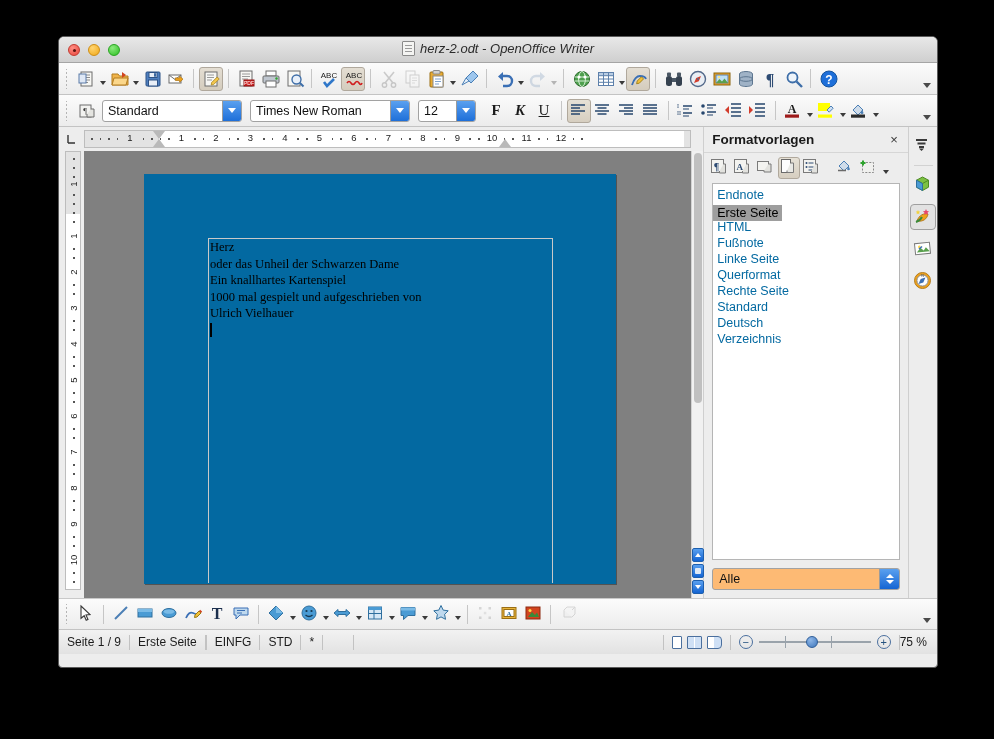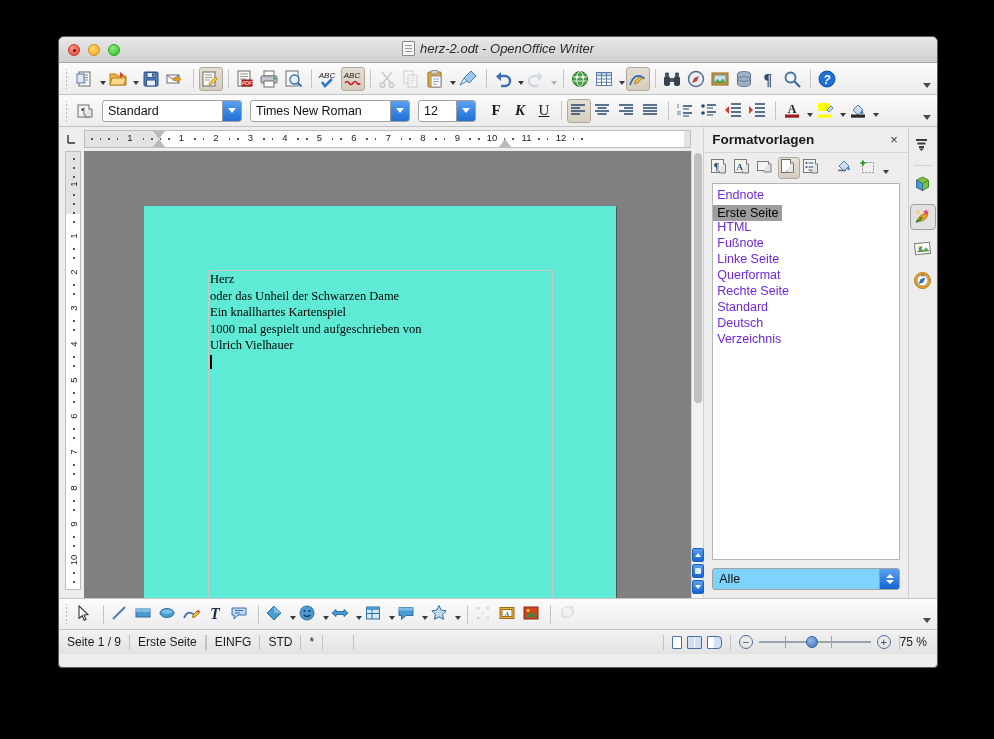--- a/index.html
+++ b/index.html
@@ -64,23 +64,23 @@
   .tb-main { height: 32px; }
   .tb-fmt  { height: 32px; }
   .grip {
     width: 7px; height: 20px; margin: 0 3px 0 1px;
     background-image: radial-gradient(#a9a9a9 1px, transparent 1px);
     background-size: 3px 4px; background-position: 1px 2px;
     background-repeat: repeat-y; opacity: .85;
   }
   .sep { width: 1px; height: 19px; background: #c6c6c6; margin: 0 5px; }
   .btn {
-    width: 24px; height: 24px; display: flex; align-items: center; justify-content: flex-start;
+    width: 24px; height: 24px; display: flex; align-items: center; justify-content: flex-end;
     border: 1px solid transparent; border-radius: 3px; position: relative;
-    font-size: 11px; color: #333; font-style: italic;
+    font-size: 11px; color: #333;
   }
   .btn.active { border-color: #b0a89c; background: linear-gradient(#e4ded3,#d4ccbd); }
   .btn.dis { opacity: .35; }
   .caret {
     width: 9px; height: 22px; display: flex; align-items: flex-end; justify-content: center;
     padding-bottom: 5px;
   }
   .caret i {
     width: 0; height: 0; border-left: 3px solid transparent; border-right: 3px solid transparent;
     border-top: 4px solid #3a3a3a; display: block;
@@ -177,21 +177,21 @@
   .vr-zone { position: absolute; left: 0; right: 0; background: #e3e3e3; }
   .vr-num {
     position: absolute; left: 50%; font-size: 9.5px; color: #1b1b1b;
     transform: translate(-50%, -50%) rotate(-90deg);
   }
   .vr-dot { position: absolute; left: 7px; width: 1.5px; height: 1.5px; background: #555; }
 
   .scroll-area { flex: 1; position: relative; background: #808080; overflow: hidden; }
   .page {
     position: absolute; left: 60px; top: 23px; width: 472px; height: 410px;
-    background: #5eead4; box-shadow: 1px 1px 0 rgba(0,0,0,.35); margin-top: 32px;
+    background: #0369a1; box-shadow: 1px 1px 0 rgba(0,0,0,.35);
   }
   .textframe {
     position: absolute; left: 64px; top: 64px; width: 345px; height: 345px;
     border: 1px solid #c9c9c9; border-bottom: none;
   }
   .doc-text {
     position: absolute; left: 66px; top: 65px; width: 340px;
     font-family: "Liberation Serif", serif; font-size: 12.5px; color: #000;
     line-height: 16.5px;
   }
@@ -239,28 +239,28 @@
   .sbtn {
     width: 22px; height: 22px; border: 1px solid transparent; border-radius: 3px;
     display: flex; align-items: center; justify-content: center;
   }
   .sbtn.active { border-color: #b0a89c; background: linear-gradient(#e6e1d6,#d6cec0); }
   .stylelist {
     flex: 1; margin: 0 8px; background: #fff; border: 1px solid #b5b5b5;
     padding: 3px 0; overflow: hidden;
   }
   .sitem {
-    font-size: 12.5px; color: #6d28d9; padding: 0 4px; line-height: 16px; height: 16px;
+    font-size: 12.5px; color: #0369a1; padding: 0 4px; line-height: 16px; height: 16px;
     white-space: nowrap;
   }
   .sitem.sel { background: #9e9e9e; color: #000; display: inline-block; }
   .sitem-wrap { height: 16px; }
   .deck-foot { height: 38px; display: flex; align-items: center; padding: 0 8px; }
   .mac-combo {
-    flex: 1; height: 22px; background: #7dd3fc; border: 1px solid #a2a2a2; border-radius: 3px;
+    flex: 1; height: 22px; background: #fdba74; border: 1px solid #a2a2a2; border-radius: 3px;
     display: flex; align-items: center; overflow: hidden;
   }
   .mac-combo .val { flex: 1; padding: 0 6px; font-size: 12.5px; color: #111; }
   .mac-combo .stepper {
     width: 20px; align-self: stretch;
     background: linear-gradient(#5aa0ef, #1565d3);
     border-left: 1px solid #9b9b9b;
     display: flex; flex-direction: column; align-items: center; justify-content: center; gap: 2px;
   }
   .mac-combo .stepper i {

